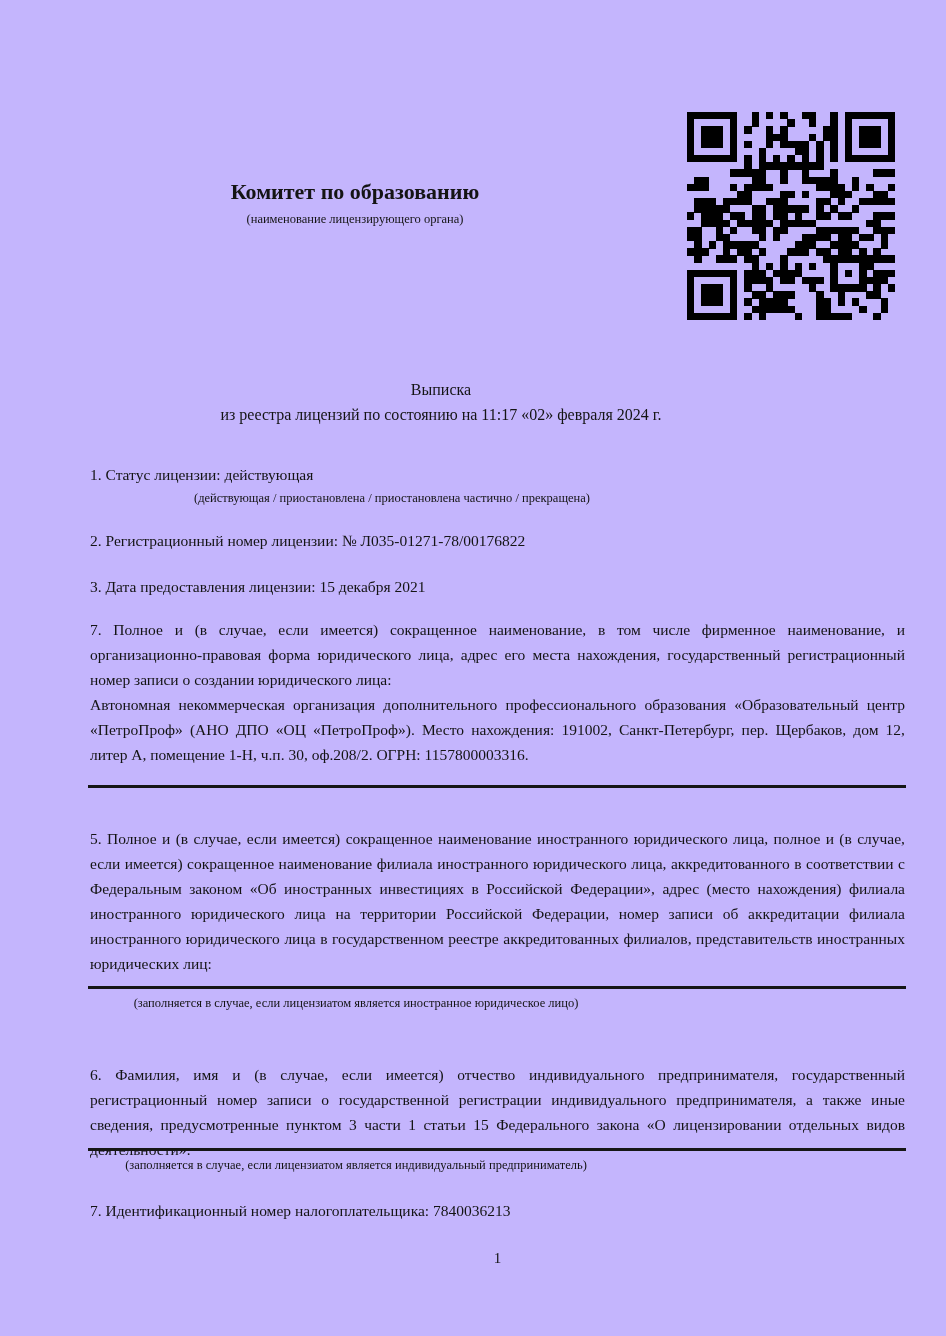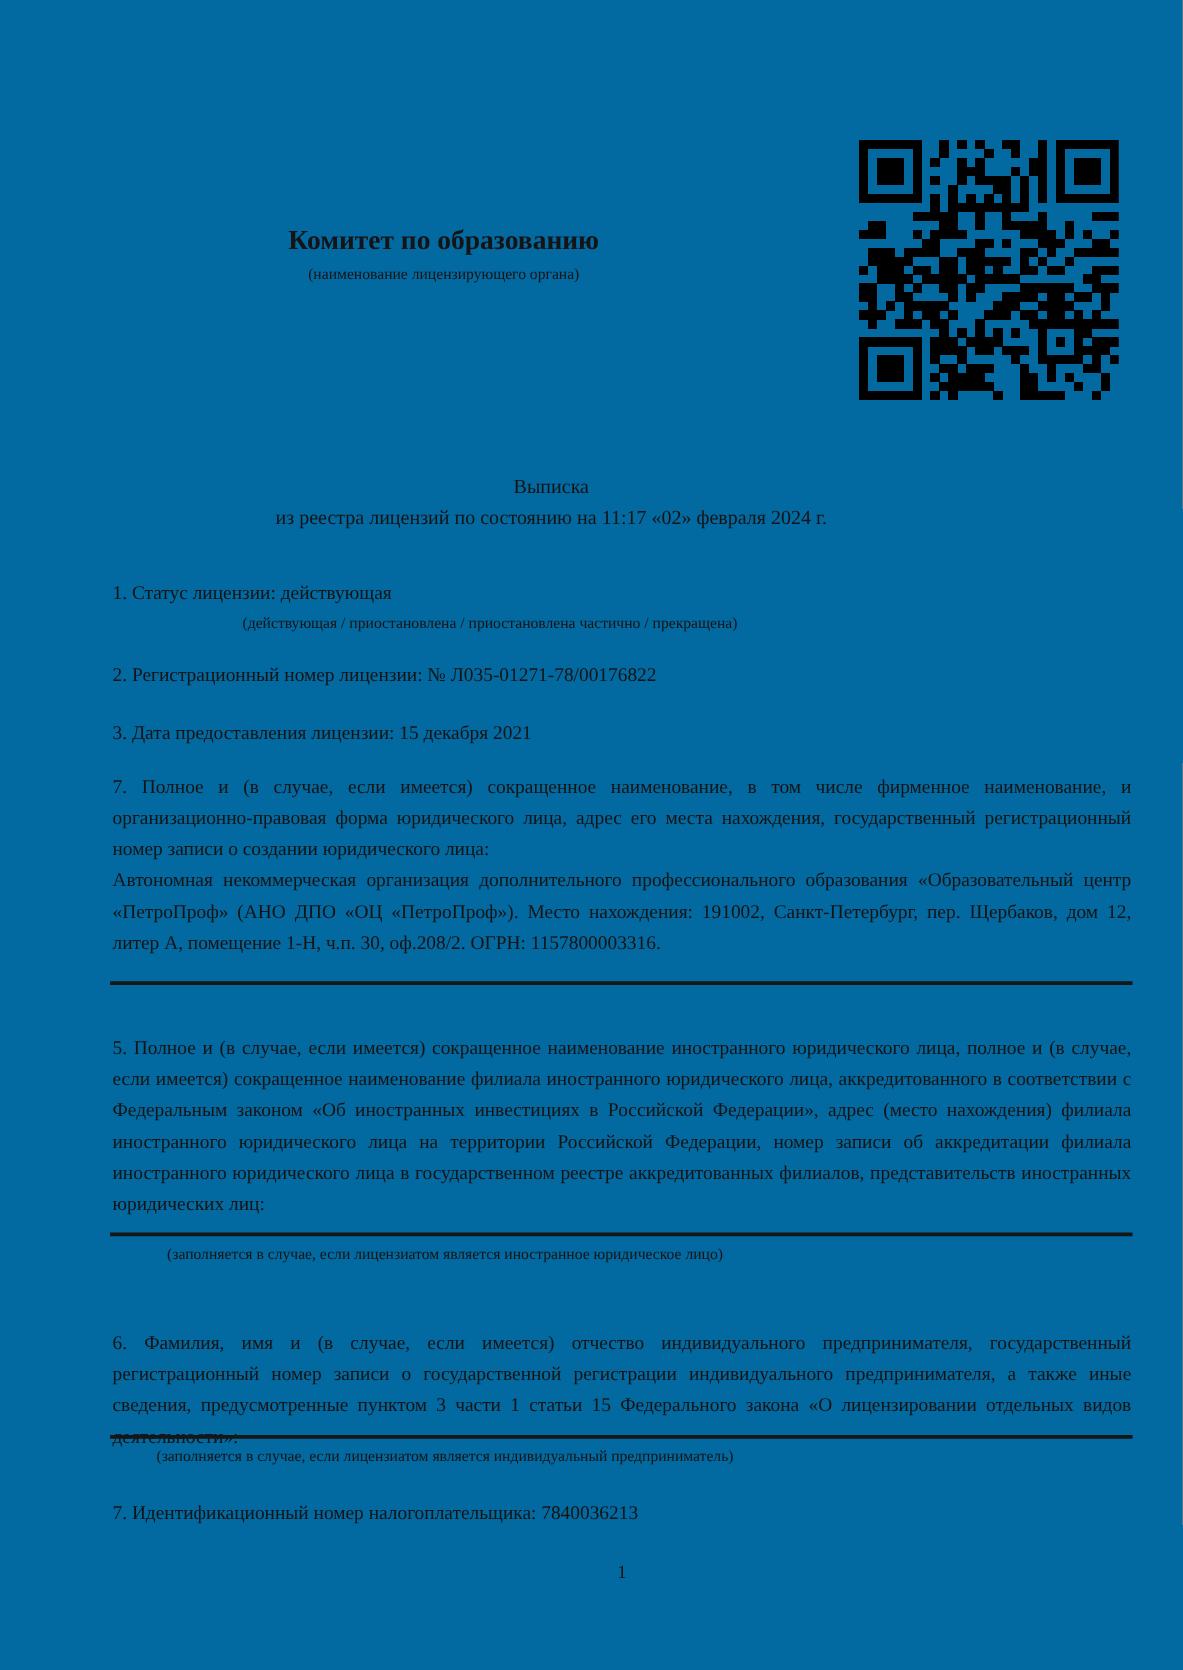--- a/index.html
+++ b/index.html
@@ -1,21 +1,21 @@
 <!DOCTYPE html>
 <html><head>
 <meta charset="utf-8">
 <style>
   html, body { margin: 0; padding: 0; background: #888; }
   .page {
     position: relative;
     width: 946px;
     height: 1336px;
     margin: 0 auto;
-    background: #0369a1;
+    background: #c4b5fd;
     color: #141414;
     font-family: "Liberation Serif", "DejaVu Serif", serif;
     overflow: hidden;
   }
   .abs { position: absolute; left: 90px; width: 815px; }
   p { margin: 0; }
   .body-text { font-size: 15.5px; line-height: 25px; }
   .just { text-align: justify; }
   .center { text-align: center; }
   .small-caption { font-size: 12.5px; line-height: 17px; }

